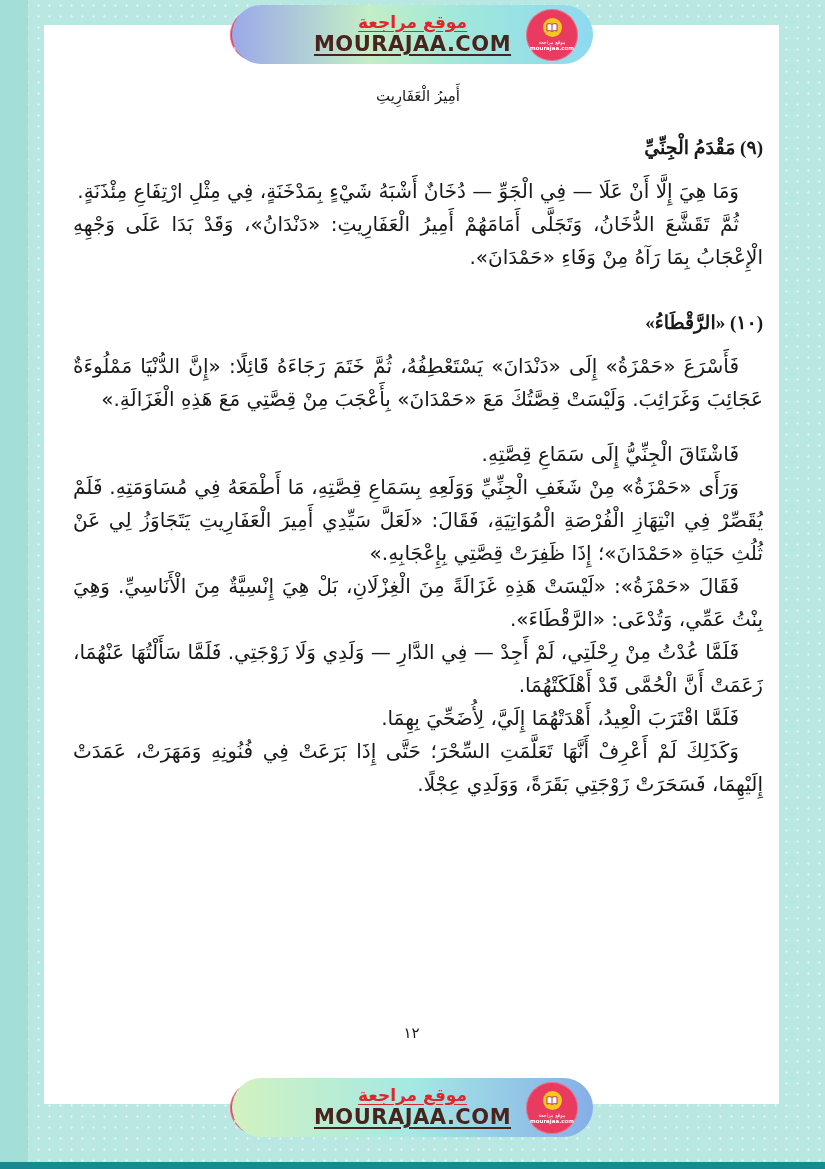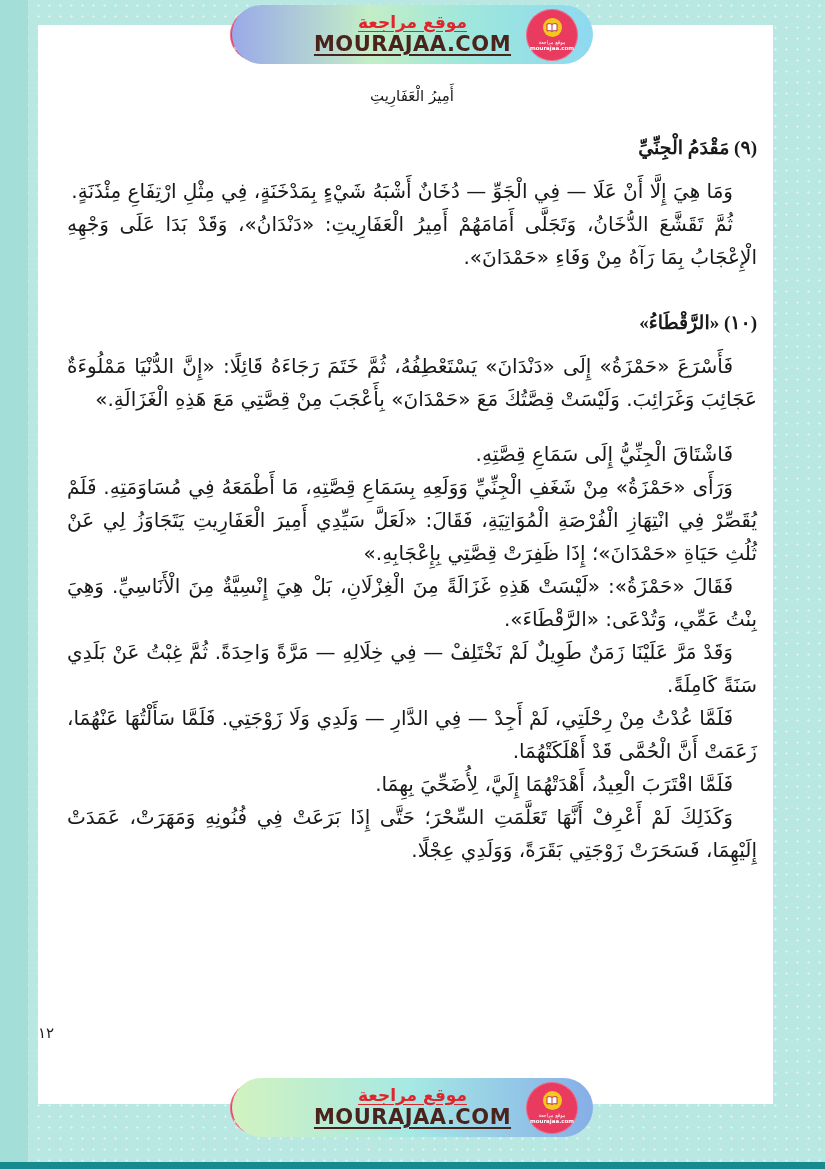--- a/index.html
+++ b/index.html
@@ -17,21 +17,21 @@
   body{width:825px;height:1169px;font-family:"DejaVu Sans",sans-serif;}
   .canvas{
     position:relative;width:825px;height:1169px;overflow:hidden;
     background-color:var(--bg-mint);
     background-image:radial-gradient(circle,rgba(255,255,255,.45) 1px,transparent 1.4px);
     background-size:11px 11px;
   }
   .left-strip{position:absolute;left:0;top:0;width:28px;height:100%;background:var(--bg-mint-dark);z-index:0;}
   .bottom-strip{position:absolute;left:0;bottom:0;width:100%;height:7px;background:var(--strip-teal);z-index:1;}
   .sheet{
-    position:absolute;left:38px;top:25px;width:735px;height:1079px;background:#ffffff;z-index:1;
+    position:absolute;left:44px;top:25px;width:735px;height:1079px;background:#ffffff;z-index:1;
     direction:rtl;color:var(--ink);padding:0 16px 0 29px;
   }
   
   .banner{position:absolute;left:0;width:693px;height:62px;z-index:2;}
   .banner-top{top:5px;}
   .banner-bottom{top:1078px;}
   .pill{
     position:absolute;left:232px;top:0;width:361px;height:59px;border-radius:30px;
     display:flex;flex-direction:column;align-items:center;justify-content:center;line-height:1.15;
   }
@@ -61,42 +61,41 @@
   .sec-heading{font-size:19px;font-weight:700;line-height:26px;font-family:Liberation Serif, serif;}
   .h-first{margin:30px 0 14px;}
   .h-next{margin:36px 0 14px;}
   .para{
     font-size:20px;line-height:33px;text-align:justify;text-align-last:right;
     text-indent:24px;margin:0;
   }
   .first-para{margin-top:10px;}
   .gap-before{margin-top:22px;}
   .page-number{
-    position:absolute;bottom:62px;left:0;width:100%;text-align:left;font-size:15px;
+    position:absolute;bottom:62px;left:0;width:100%;text-align:center;font-size:15px;
   }
 </style>
 </head>
 <body>
 
 <div class="canvas">
   <div class="left-strip"></div>
 
   <main class="sheet">
     <div class="book-title">أَمِيرُ الْعَفَارِيتِ</div>
 
     <h1 class="sec-heading h-first">(٩) مَقْدَمُ الْجِنِّيِّ</h1>
     <p class="para first-para">وَمَا هِيَ إِلَّا أَنْ عَلَا — فِي الْجَوِّ — دُخَانٌ أَشْبَهُ شَيْءٍ بِمَدْخَنَةٍ، فِي مِثْلِ ارْتِفَاعِ مِئْذَنَةٍ.</p>
     <p class="para">ثُمَّ تَقَشَّعَ الدُّخَانُ، وَتَجَلَّى أَمَامَهُمْ أَمِيرُ الْعَفَارِيتِ: «دَنْدَانُ»، وَقَدْ بَدَا عَلَى وَجْهِهِ الْإِعْجَابُ بِمَا رَآهُ مِنْ وَفَاءِ «حَمْدَانَ».</p>
 
     <h1 class="sec-heading h-next">(١٠) «الرَّقْطَاءُ»</h1>
     <p class="para first-para">فَأَسْرَعَ «حَمْزَةُ» إِلَى «دَنْدَانَ» يَسْتَعْطِفُهُ، ثُمَّ خَتَمَ رَجَاءَهُ قَائِلًا: «إِنَّ الدُّنْيَا مَمْلُوءَةٌ عَجَائِبَ وَغَرَائِبَ. وَلَيْسَتْ قِصَّتُكَ مَعَ «حَمْدَانَ» بِأَعْجَبَ مِنْ قِصَّتِي مَعَ هَذِهِ الْغَزَالَةِ.»</p>
     <p class="para gap-before">فَاشْتَاقَ الْجِنِّيُّ إِلَى سَمَاعِ قِصَّتِهِ.</p>
     <p class="para">وَرَأَى «حَمْزَةُ» مِنْ شَغَفِ الْجِنِّيِّ وَوَلَعِهِ بِسَمَاعِ قِصَّتِهِ، مَا أَطْمَعَهُ فِي مُسَاوَمَتِهِ. فَلَمْ يُقَصِّرْ فِي انْتِهَازِ الْفُرْصَةِ الْمُوَاتِيَةِ، فَقَالَ: «لَعَلَّ سَيِّدِي أَمِيرَ الْعَفَارِيتِ يَتَجَاوَزُ لِي عَنْ ثُلُثِ حَيَاةِ «حَمْدَانَ»؛ إِذَا ظَفِرَتْ قِصَّتِي بِإِعْجَابِهِ.»</p>
     <p class="para">فَقَالَ «حَمْزَةُ»: «لَيْسَتْ هَذِهِ غَزَالَةً مِنَ الْغِزْلَانِ، بَلْ هِيَ إِنْسِيَّةٌ مِنَ الْأَنَاسِيِّ. وَهِيَ بِنْتُ عَمِّي، وَتُدْعَى: «الرَّقْطَاءَ».</p>
-    <p class="para">وَقَدْ مَرَّ عَلَيْنَا زَمَنٌ طَوِيلٌ لَمْ نَخْتَلِفْ — فِي خِلَالِهِ — مَرَّةً وَاحِدَةً. ثُمَّ غِبْتُ عَنْ بَلَدِي سَنَةً كَامِلَةً.</p>
     <p class="para">فَلَمَّا عُدْتُ مِنْ رِحْلَتِي، لَمْ أَجِدْ — فِي الدَّارِ — وَلَدِي وَلَا زَوْجَتِي. فَلَمَّا سَأَلْتُهَا عَنْهُمَا، زَعَمَتْ أَنَّ الْحُمَّى قَدْ أَهْلَكَتْهُمَا.</p>
     <p class="para">فَلَمَّا اقْتَرَبَ الْعِيدُ، أَهْدَتْهُمَا إِلَيَّ، لِأُضَحِّيَ بِهِمَا.</p>
     <p class="para">وَكَذَلِكَ لَمْ أَعْرِفْ أَنَّهَا تَعَلَّمَتِ السِّحْرَ؛ حَتَّى إِذَا بَرَعَتْ فِي فُنُونِهِ وَمَهَرَتْ، عَمَدَتْ إِلَيْهِمَا، فَسَحَرَتْ زَوْجَتِي بَقَرَةً، وَوَلَدِي عِجْلًا.</p>
 
     <div class="page-number">١٢</div>
   </main>
 
   <header class="banner banner-top">
     <div class="logo-circle logo-left">
       <div class="logo-badge">

